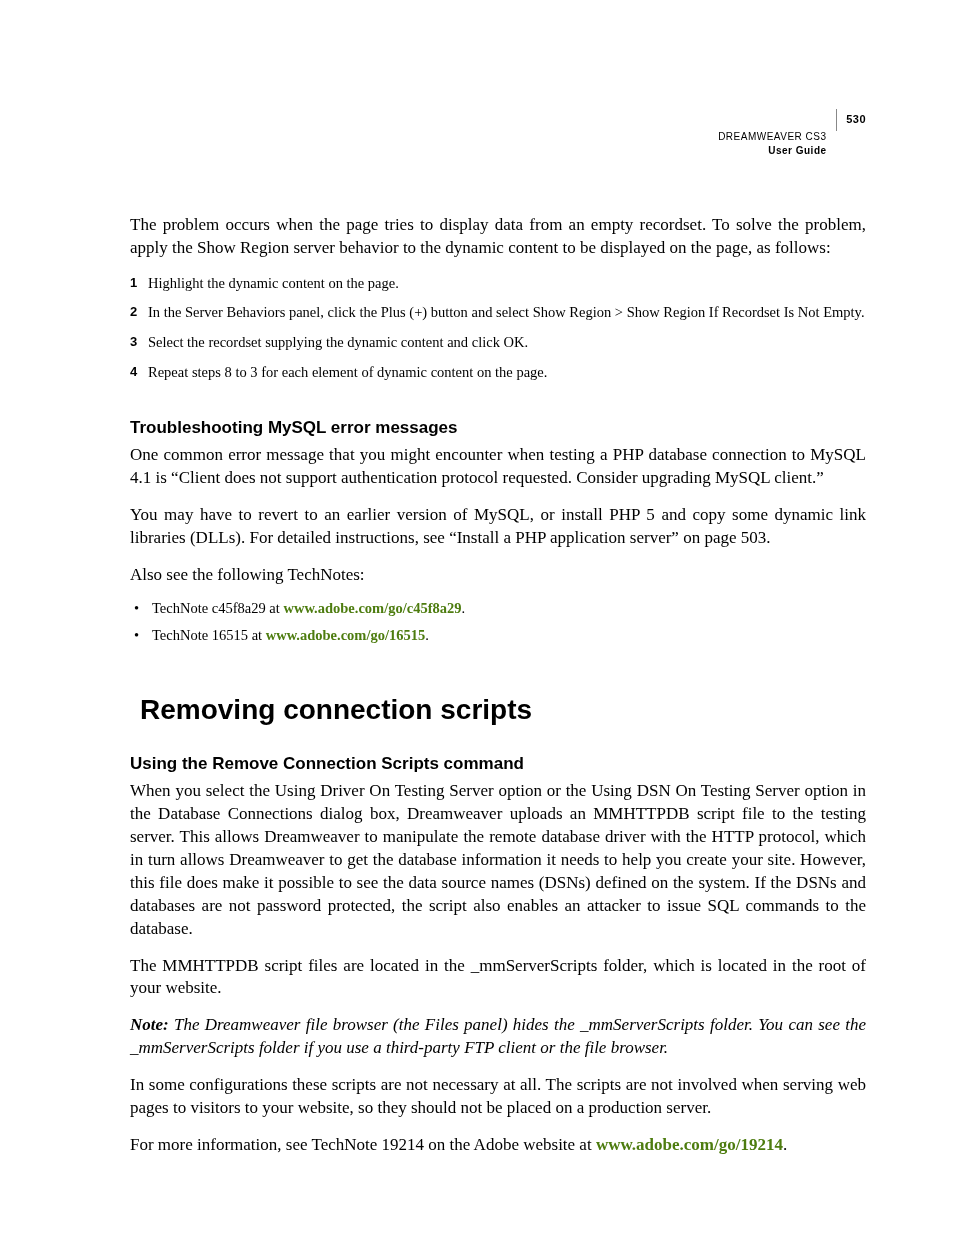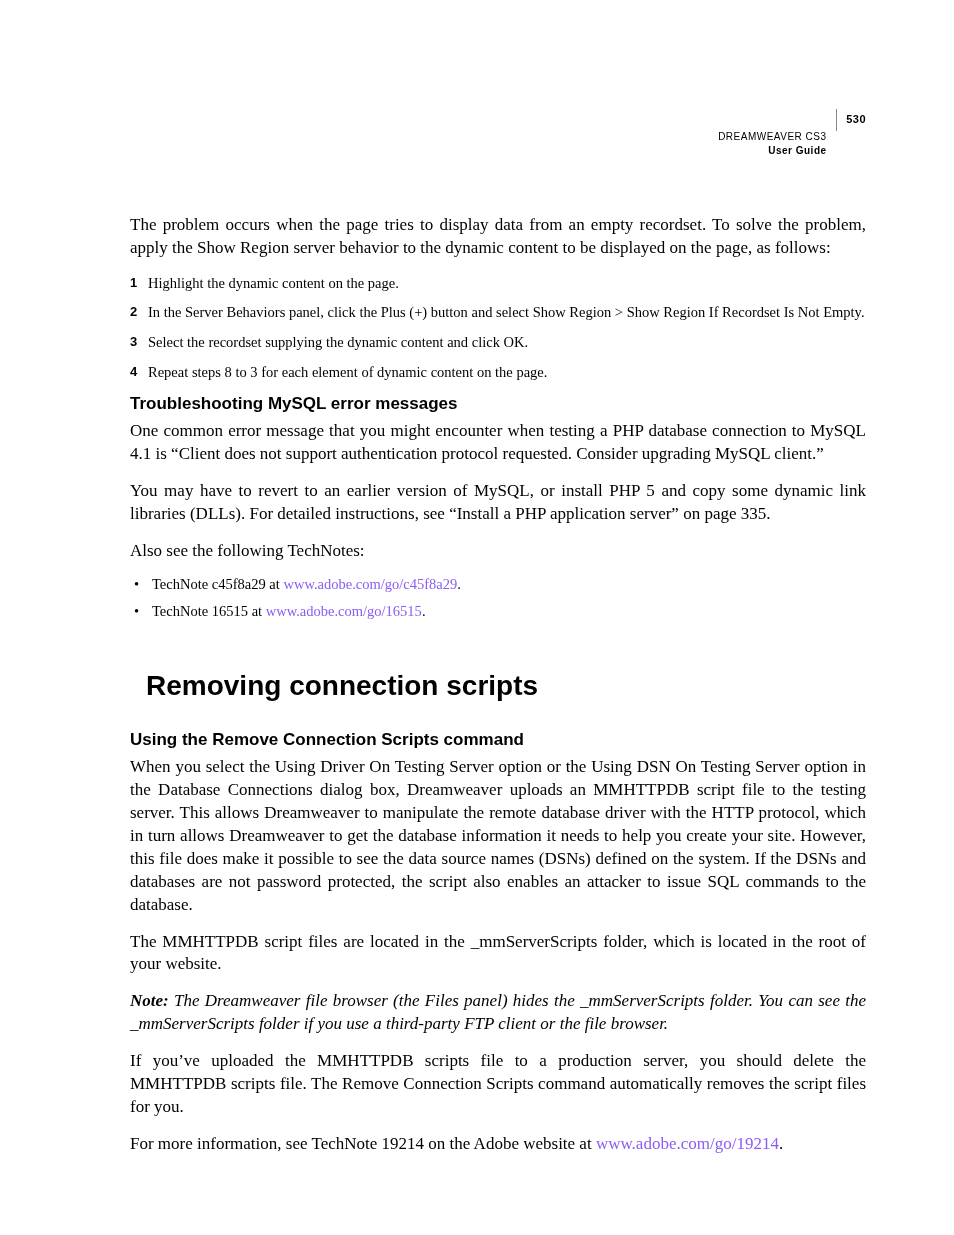--- a/index.html
+++ b/index.html
@@ -76,31 +76,32 @@
     flex-shrink: 0;
     text-align: left;
     padding-left: 4px;
   }
   .ul-text { flex: 1; }
 
   h3.subhead {
     font-family: "Myriad Pro", "Helvetica Neue", Arial, sans-serif;
     font-weight: bold;
     font-size: 17px;
-    margin: 12px 0 6px 0;
+    margin: 36px 0 6px 0;
   }
   h1.chapter {
     font-family: "Myriad Pro", "Helvetica Neue", Arial, sans-serif;
     font-weight: bold;
     font-size: 28px;
-    margin: 48px 0 28px 16px;
+    margin: 48px 0 28px 10px;
   }
   a.link {
-    color: #8b5cf6;
+    color: #4d7c0f;
     text-decoration: none;
+    font-weight: bold;
   }
   .note-label {
     font-family: "Minion Pro", "Times New Roman", Georgia, serif;
     font-weight: bold;
     font-style: italic;
   }
   .note-body { font-style: italic; }
   .footer-date {
     text-align: center;
     color: #c2410c;
@@ -137,21 +138,21 @@
     <span class="ol-num">3</span>
     <span class="ol-text">Select the recordset supplying the dynamic content and click OK.</span>
   </div>
   <div class="ol-item">
     <span class="ol-num">4</span>
     <span class="ol-text">Repeat steps 8 to 3 for each element of dynamic content on the page.</span>
   </div>
 
   <h3 class="subhead">Troubleshooting MySQL error messages</h3>
   <p>One common error message that you might encounter when testing a PHP database connection to MySQL 4.1 is “Client does not support authentication protocol requested. Consider upgrading MySQL client.”</p>
-  <p>You may have to revert to an earlier version of MySQL, or install PHP 5 and copy some dynamic link libraries (DLLs). For detailed instructions, see “Install a PHP application server” on page 335.</p>
+  <p>You may have to revert to an earlier version of MySQL, or install PHP 5 and copy some dynamic link libraries (DLLs). For detailed instructions, see “Install a PHP application server” on page 503.</p>
   <p style="margin-bottom:12px;">Also see the following TechNotes:</p>
 
   <div class="ul-item">
     <span class="ul-bullet">•</span>
     <span class="ul-text">
       <span>TechNote c45f8a29 at </span><a class="link">www.adobe.com/go/c45f8a29</a><span>.</span>
     </span>
   </div>
   <div class="ul-item">
     <span class="ul-bullet">•</span>
@@ -161,19 +162,19 @@
   </div>
 
   <h1 class="chapter">Removing connection scripts</h1>
 
   <h3 class="subhead" style="margin-top:18px;">Using the Remove Connection Scripts command</h3>
   <p>When you select the Using Driver On Testing Server option or the Using DSN On Testing Server option in the Database Connections dialog box, Dreamweaver uploads an MMHTTPDB script file to the testing server. This allows Dreamweaver to manipulate the remote database driver with the HTTP protocol, which in turn allows Dreamweaver to get the database information it needs to help you create your site. However, this file does make it possible to see the data source names (DSNs) defined on the system. If the DSNs and databases are not password protected, the script also enables an attacker to issue SQL commands to the database.</p>
   <p>The MMHTTPDB script files are located in the _mmServerScripts folder, which is located in the root of your website.</p>
   <p>
     <span class="note-label">Note: </span><span class="note-body">The Dreamweaver file browser (the Files panel) hides the _mmServerScripts folder. You can see the _mmServerScripts folder if you use a third-party FTP client or the file browser.</span>
   </p>
-  <p>If you’ve uploaded the MMHTTPDB scripts file to a production server, you should delete the MMHTTPDB scripts file. The Remove Connection Scripts command automatically removes the script files for you.</p>
+  <p>In some configurations these scripts are not necessary at all. The scripts are not involved when serving web pages to visitors to your website, so they should not be placed on a production server.</p>
   <p>
     <span>For more information, see TechNote 19214 on the Adobe website at </span><a class="link">www.adobe.com/go/19214</a><span>.</span>
   </p>
 
   <div class="footer-date">September 4, 2007</div>
 </div>
 
 </body></html>

